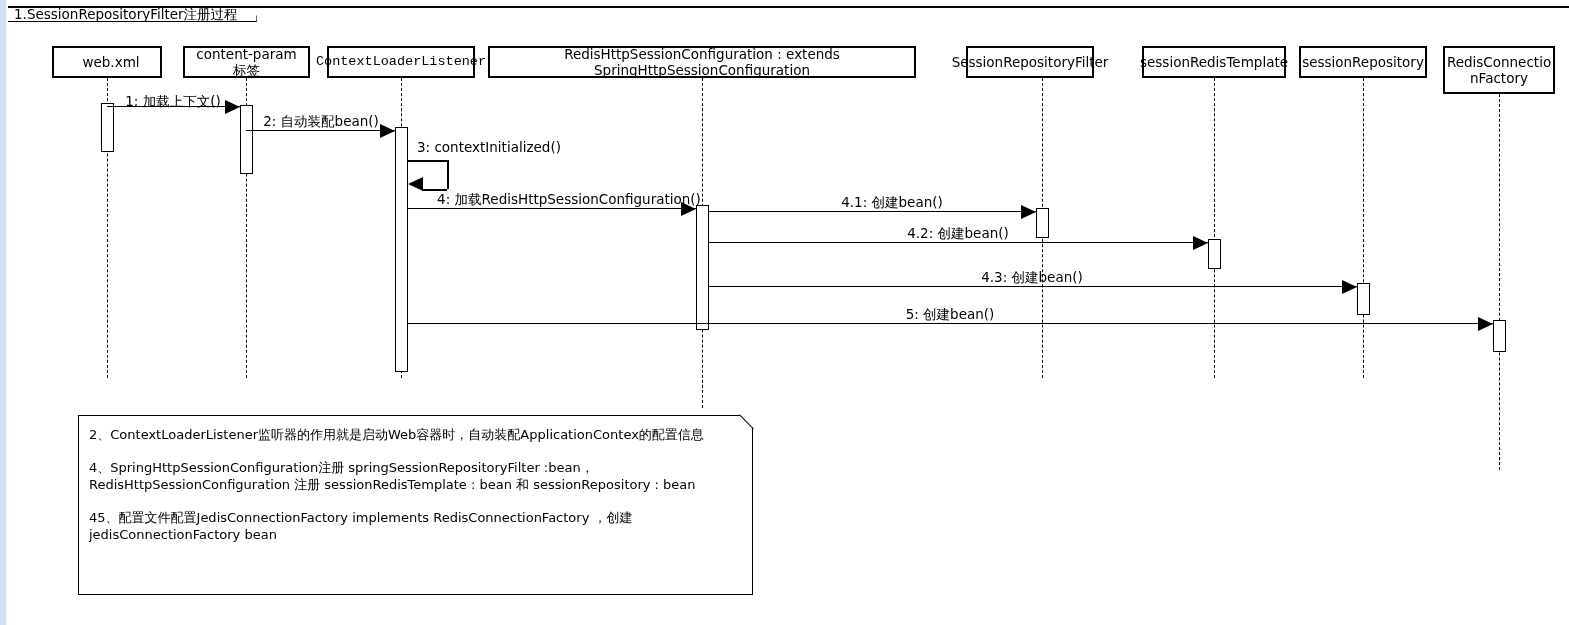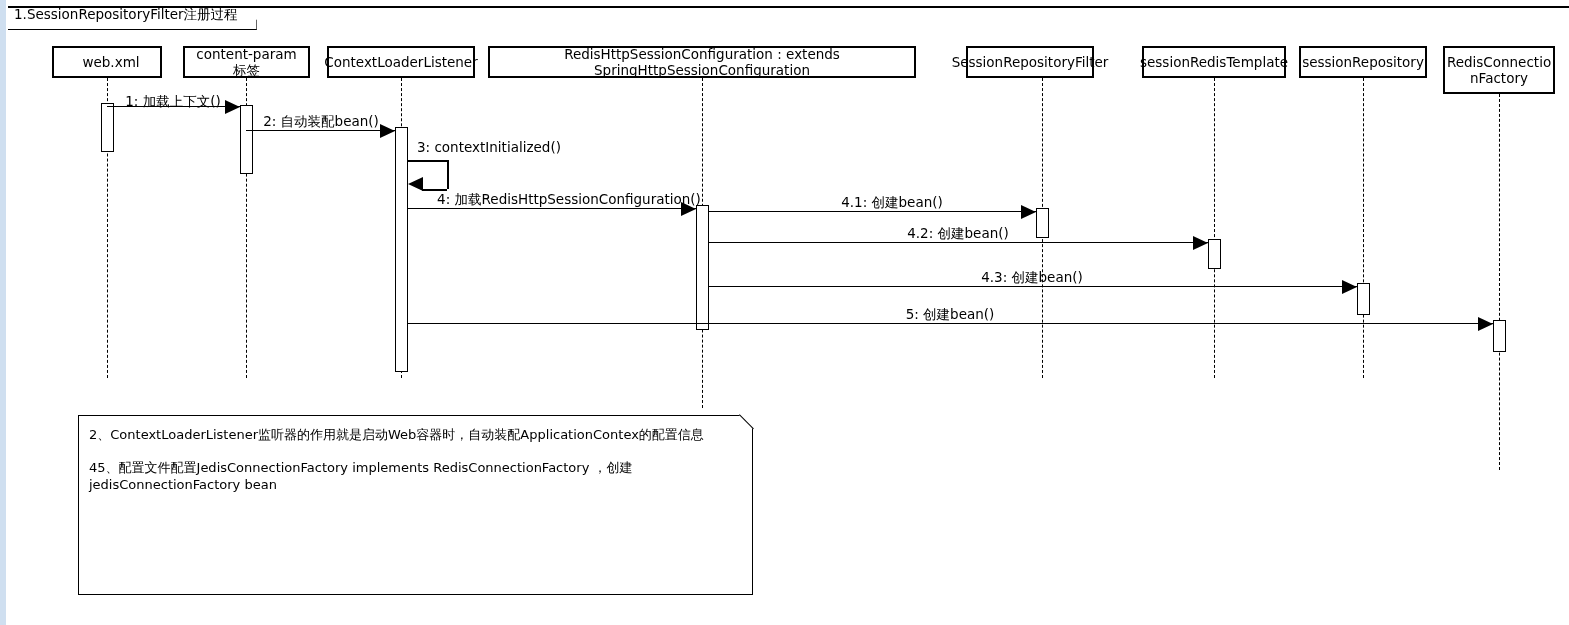--- a/index.html
+++ b/index.html
@@ -42,28 +42,28 @@
     left: 8px;
     top: 6px;
     width: 1561px;
     height: 2px;
     background: #000000;
   }
   .frame-tab {
     position: absolute;
     left: 8px;
     top: 8px;
-    height: 22px;
+    height: 14px;
     box-sizing: border-box;
     border-right: 1.5px solid #000;
     border-bottom: 1.5px solid #000;
     background: #ffffff;
     padding: 0 18px 0 6px;
     display: flex;
-    align-items: flex-start;
+    align-items: flex-end;
     font-size: 13.5px;
     line-height: 1;
     white-space: nowrap;
     -webkit-clip-path: polygon(0 0, calc(100% - 12px) 0, 100% 55%, 100% 100%, 0 100%);
     clip-path: polygon(0 0, calc(100% - 12px) 0, 100% 55%, 100% 100%, 0 100%);
   }
 
   
   .participant {
     position: absolute;
@@ -159,21 +159,21 @@
   <div class="edge-strip-inner"></div>
 
   <div class="frame-top-line"></div>
   <div class="frame-tab">
     <span>1.SessionRepositoryFilter注册过程</span>
   </div>
 
   <div id="participants-layer">
       <div class="participant" style="left: 52px; top: 46px; width: 110px; height: 32px; padding-left: 13px;">web.xml</div>
       <div class="participant" style="left: 183px; top: 46px; width: 127px; height: 32px;">content-param标签</div>
-      <div class="participant" style="left: 327px; top: 46px; width: 148px; height: 32px;">ContextLoaderListener</div>
+      <div class="participant" style="left: 327px; top: 46px; width: 148px; height: 32px; font-family: Liberation Mono, monospace;">ContextLoaderListener</div>
       <div class="participant" style="left: 488px; top: 46px; width: 428px; height: 32px;">RedisHttpSessionConfiguration : extends SpringHttpSessionConfiguration</div>
       <div class="participant" style="left: 966px; top: 46px; width: 128px; height: 32px;">SessionRepositoryFilter</div>
       <div class="participant" style="left: 1142px; top: 46px; width: 144px; height: 32px;">sessionRedisTemplate</div>
       <div class="participant" style="left: 1299px; top: 46px; width: 128px; height: 32px;">sessionRepository</div>
       <div class="participant" style="left: 1443px; top: 46px; width: 112px; height: 48px;">RedisConnectio
 nFactory</div>
     </div>
   <div id="lifelines-layer">
       <div class="lifeline" style="left: 107px; top: 78px; height: 300px;"></div>
       <div class="lifeline" style="left: 246px; top: 78px; height: 300px;"></div>
@@ -220,18 +220,19 @@
   <div id="self-message-layer">
       <div class="self-seg" style="left: 408px; top: 160px; width: 39px; height: 1.5px;"></div>
       <div class="self-seg" style="left: 447px; top: 160px; width: 1.5px; height: 29px;"></div>
       <div class="self-seg" style="left: 422px; top: 189px; width: 25px; height: 1.5px;"></div>
       <div class="arrowhead left" style="left: 408px; top: 177px;"></div>
       <div class="msg-label" style="left: 417px; top: 140px;">3: contextInitialized()</div>
     </div>
   <div id="note-layer">
       <div class="note" style="left: 78px; top: 415px; width: 675px; height: 180px;">
         <div class="note-p">2、ContextLoaderListener监听器的作用就是启动Web容器时，自动装配ApplicationContex的配置信息</div>
+        <div class="note-p">4、SpringHttpSessionConfiguration注册 springSessionRepositoryFilter :bean，RedisHttpSessionConfiguration 注册 sessionRedisTemplate : bean 和 sessionRepository : bean</div>
         <div class="note-p">45、配置文件配置JedisConnectionFactory implements RedisConnectionFactory ，创建 jedisConnectionFactory bean</div>
       </div>
       <div class="note-fold" style="left: 739px; top: 415px; height: 19.8px; transform: rotate(-45deg);"></div>
     </div>
 
 </div>
 
 </body></html>

